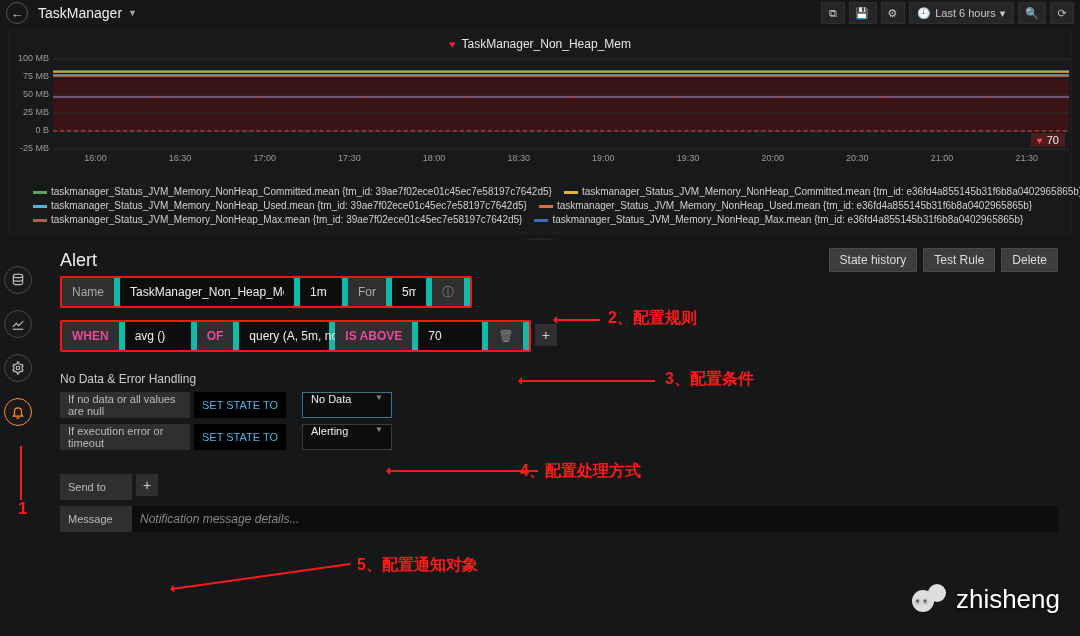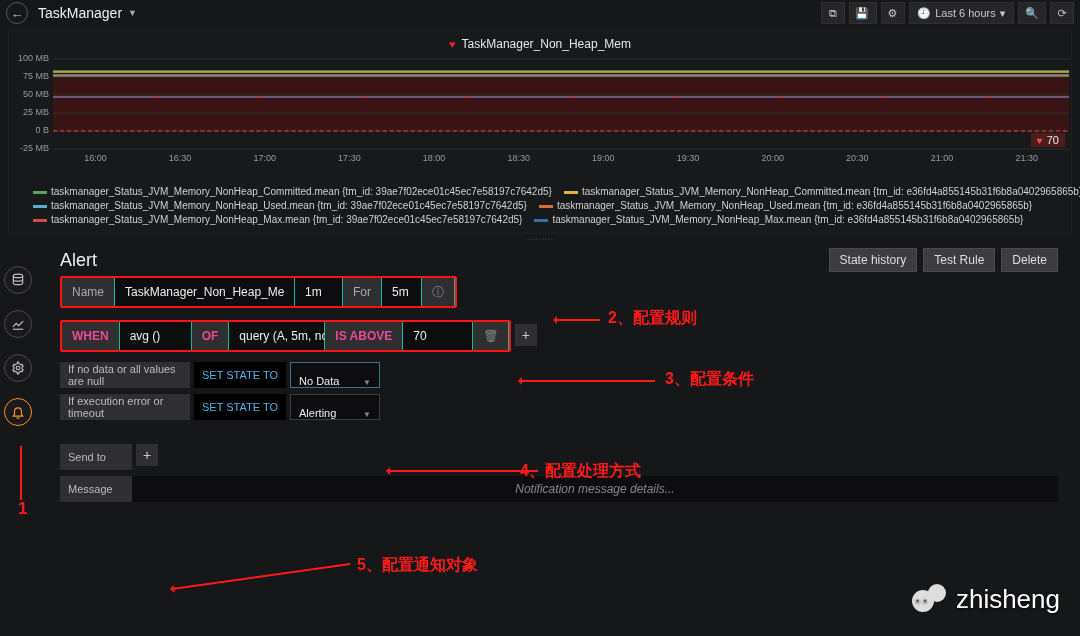--- a/index.html
+++ b/index.html
@@ -91,21 +91,21 @@
   .alert-hdr .spacer2 { flex:1; }
   .alert-hdr .abtn {
     background:#3d3d40; border:1px solid #4a4a4c; color:#ddd;
     padding:4px 10px; font-size:12px; cursor:pointer; margin-left:6px;
   }
 
   .section { padding: 0 14px 10px 14px; position:relative;}
   .sec-title { font-size:12px; color:#ccc; padding:10px 0 6px 0;}
   .formrow { display:flex; align-items:stretch; height:28px; }
   .seg {
-    background:#2f2f32; border-right:1px solid #14b8a6;
+    background:#2f2f32; border-right:6px solid #14b8a6;
     display:flex; align-items:center; padding:0 10px;
     font-size:12px; color:#ccc; white-space:nowrap;
   }
   .seg.label { color:#a8a9ab; }
   .seg.kw { color:#ec4899; font-weight:700; }
   .seg.input {
     background:#0d0d0f; color:#eee; min-width:40px;
   }
   .seg.input input {
     background:transparent; border:none; color:#eee; font-size:12px; width:100%;
@@ -117,30 +117,30 @@
     display:inline-flex; align-items:center; justify-content:center; font-size:14px;
     cursor:pointer; margin-top:6px;
   }
   .trash { cursor:pointer; }
 
   .nd-row { display:flex; align-items:stretch; height:26px; margin-bottom:6px;}
   .nd-row .lbl { width:130px; background:#2f2f32; display:flex; align-items:center; padding:0 8px; font-size:11px; color:#bbb;}
   .nd-row .setto { background:#000000; color:#4db4e6; padding:0 8px; display:flex; align-items:center; font-size:11px; margin-left:4px;}
   .nd-row .sel {
     background:#0d0d0f; border:1px solid #3d6f8f; color:#eee;
-    min-width:90px; padding:0 8px; display:flex; align-items:flex-end; justify-content:space-between;
-    font-size:11px; margin-left:4px; cursor:pointer;
+    min-width:90px; padding:0 8px; display:flex; align-items:flex-start; justify-content:space-between;
+    font-size:11px; margin-left:16px; cursor:pointer;
   }
   .nd-row .sel .caret2{font-size:8px;color:#888;}
 
   .notif { margin-top:8px; padding: 0 14px 10px 14px; }
   .notif .sec-title { border-top:1px solid #2a2a2c; padding-top:10px;}
   .msginput {
     flex:1; background:#0d0d0f; color:#888; font-size:12px;
-    display:flex; align-items:center; padding:0 8px; font-style:italic;justify-content:center;
+    display:flex; align-items:center; padding:0 8px; font-style:italic;
   }
 
   
   .anno { position:absolute; color:#ff1a1a; font-size:16px; font-weight:600; white-space:nowrap; z-index:6;}
   .arrow {
     position:absolute; height:2px; background:#ff1a1a; z-index:6;
   }
   .arrow::before {
     content:''; position:absolute; left:-6px; top:-3px;
     border:4px solid transparent; border-right-color:#ff1a1a;
@@ -319,20 +319,21 @@
         <div class="seg input" style="width:70px">
           <input value="70" style="">
         </div>
         <div class="seg trash" style="color:#888">🗑</div>
       </div>
     </div>
     <div class="plus">+</div>
   </div>
 
   <div class="section">
+    <div class="sec-title">No Data &amp; Error Handling</div>
     <div class="nd-row">
       <div class="lbl">If no data or all values are null</div>
       <div class="setto">SET STATE TO</div>
       <div class="sel">
         <span>No Data</span>
         <span class="caret2">▼</span>
       </div>
     </div>
     <div class="nd-row">
       <div class="lbl">If execution error or timeout</div>

